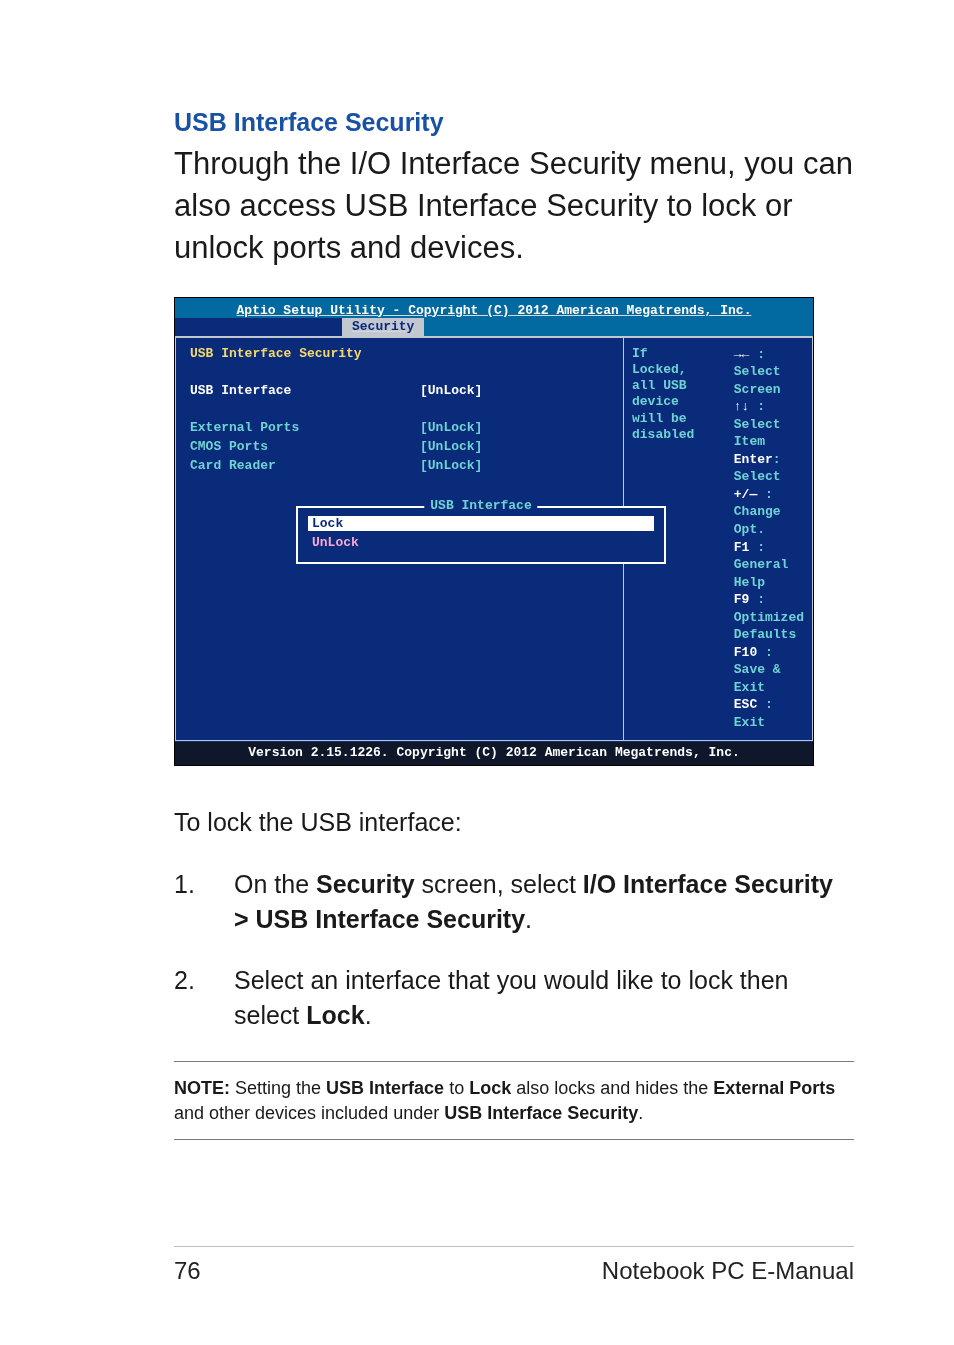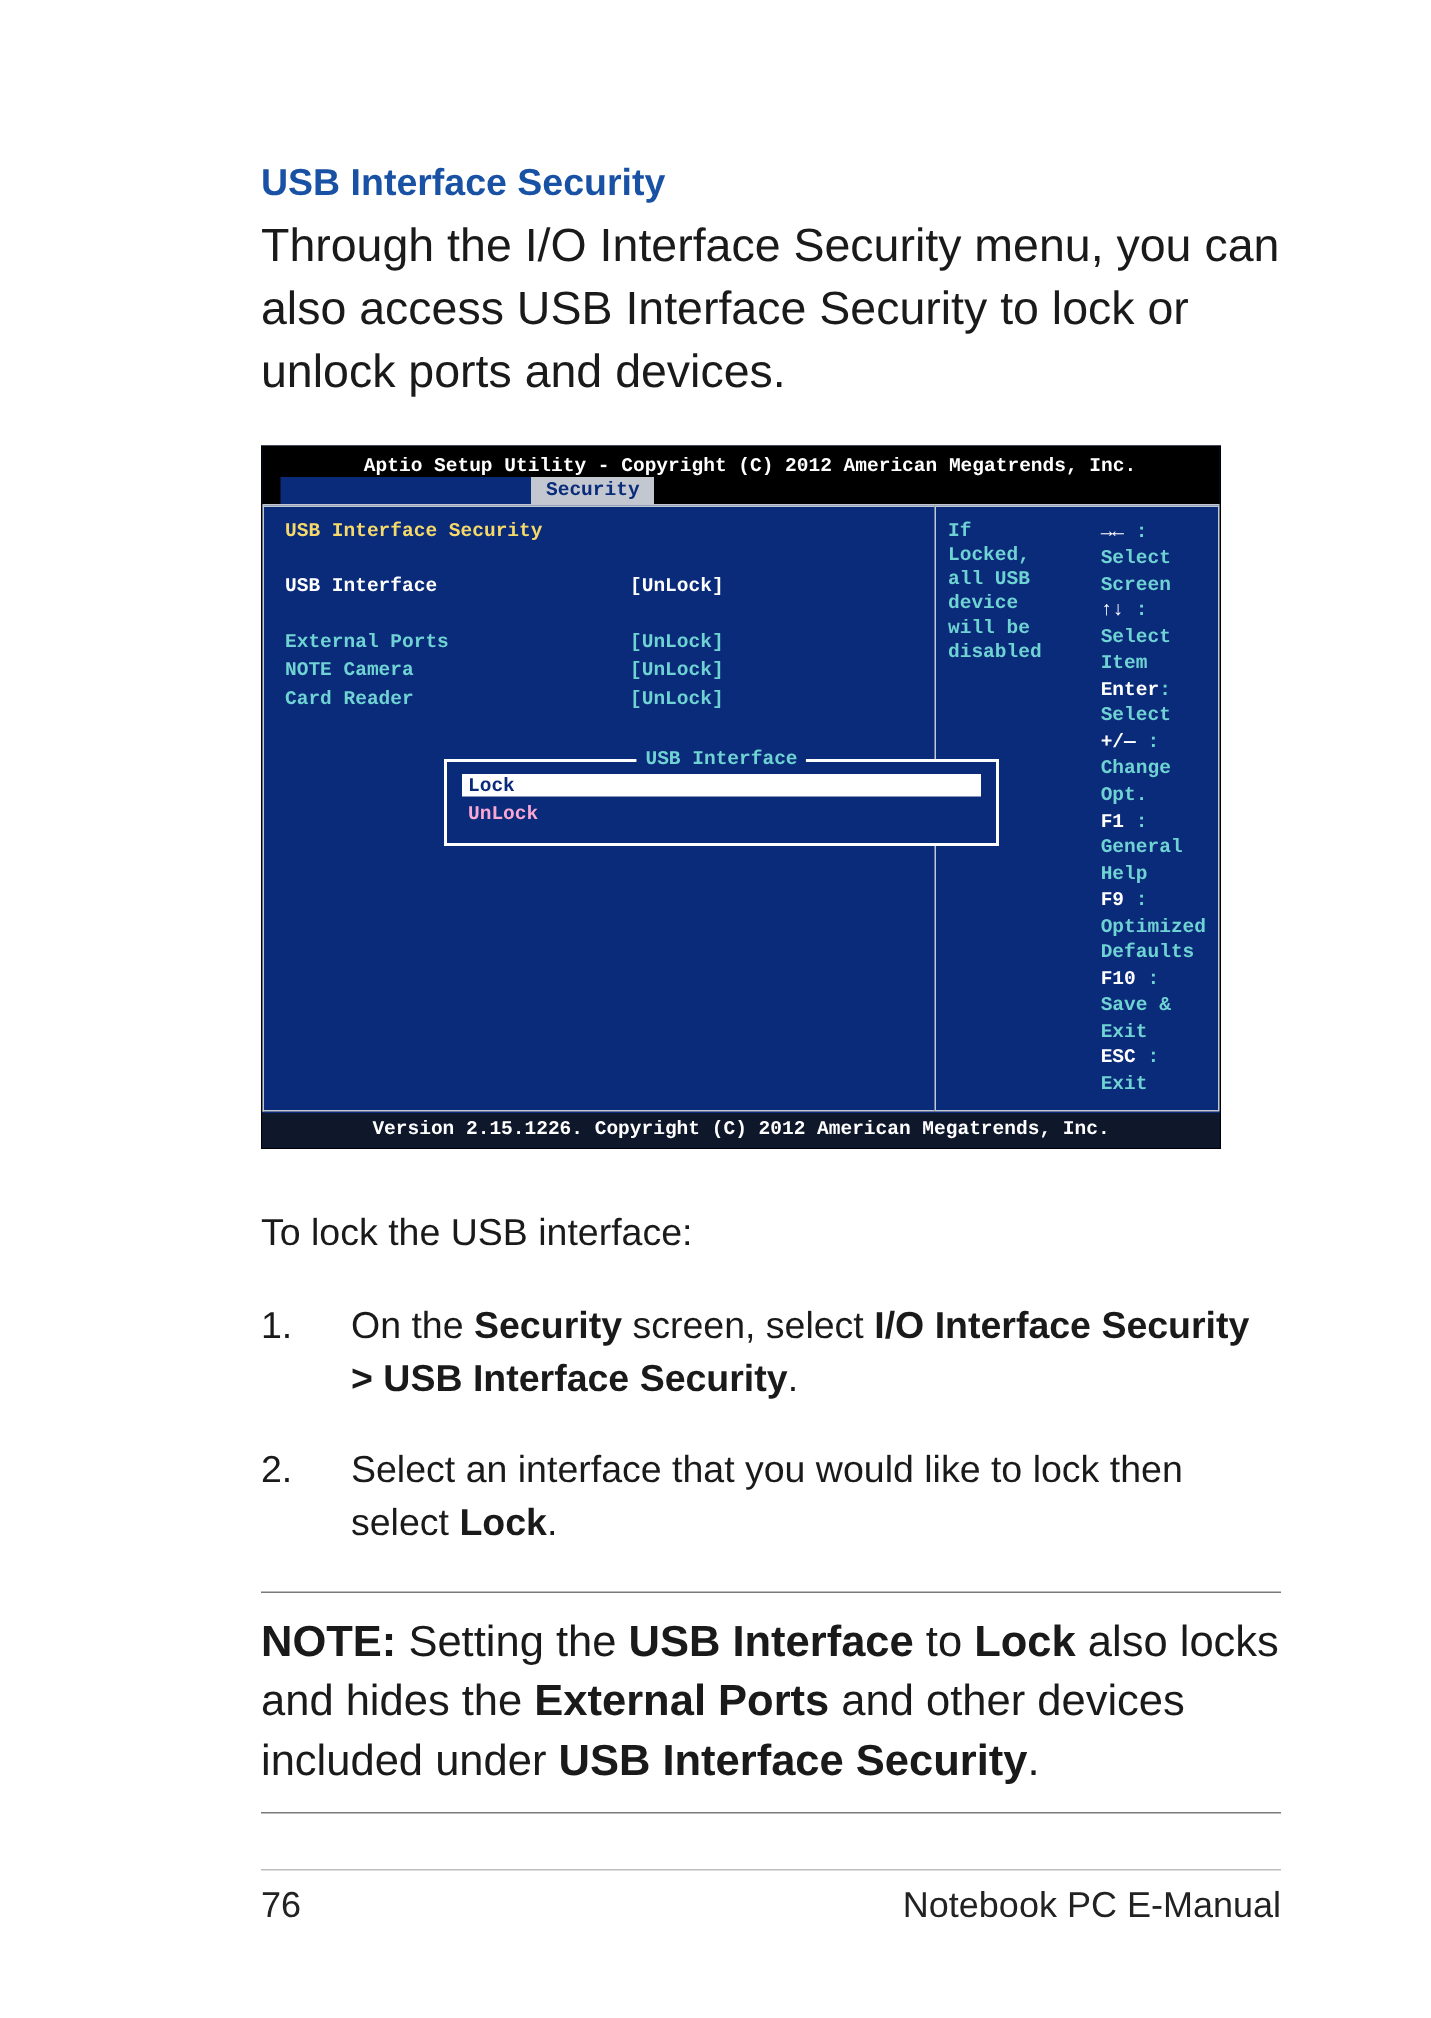--- a/index.html
+++ b/index.html
@@ -29,22 +29,23 @@
     .bios {
       width: 640px;
       border: 1px solid #000;
       background: #0a2a7a;
       font-family: "Courier New", monospace;
       font-size: 13px;
       color: #d8d8d8;
       position: relative;
     }
     .bios-header {
-      background: #000000;
-      padding: 2px 0 0 12px;
+      background: #0369a1;
+      padding: 2px 0 0 0;
+      text-decoration: underline;
     }
     .bios-header-line {
       color: #fff;
       text-align: center;
       white-space: pre;
       font-weight: bold;
       padding-top: 3px;
     }
     .bios-tabs {
       display: flex;
@@ -160,21 +161,21 @@
       left: 0;
       top: 0;
     }
     .bold { font-weight: 700; }
 
     .note-block {
       border-top: 1px solid #7a7a7a;
       border-bottom: 1px solid #7a7a7a;
       padding: 14px 0 14px 0;
       margin-top: 8px;
-      font-size: 29px;
+      font-size: 18px;
       line-height: 1.35;
     }
 
     .footer {
       position: absolute;
       bottom: 60px;
       left: 0;
       width: 100%;
       padding: 0 100px 0 174px;
       border-top: 1px solid #bdbdbd;
@@ -219,21 +220,21 @@
         <div class="bios-row">
           <span class="bios-label white">USB Interface</span>
           <span class="white">[UnLock]</span>
         </div>
         <div style="height:18px"></div>
         <div class="bios-row">
           <span class="bios-label cyan">External Ports</span>
           <span class="cyan">[UnLock]</span>
         </div>
         <div class="bios-row">
-          <span class="bios-label cyan">NOTE Camera</span>
+          <span class="bios-label cyan">CMOS Ports</span>
           <span class="cyan">[UnLock]</span>
         </div>
         <div class="bios-row">
           <span class="bios-label cyan">Card Reader</span>
           <span class="cyan">[UnLock]</span>
         </div>
 
         <div class="popup">
           <div class="popup-title">USB Interface</div>
           <div class="popup-item selected">Lock</div>

